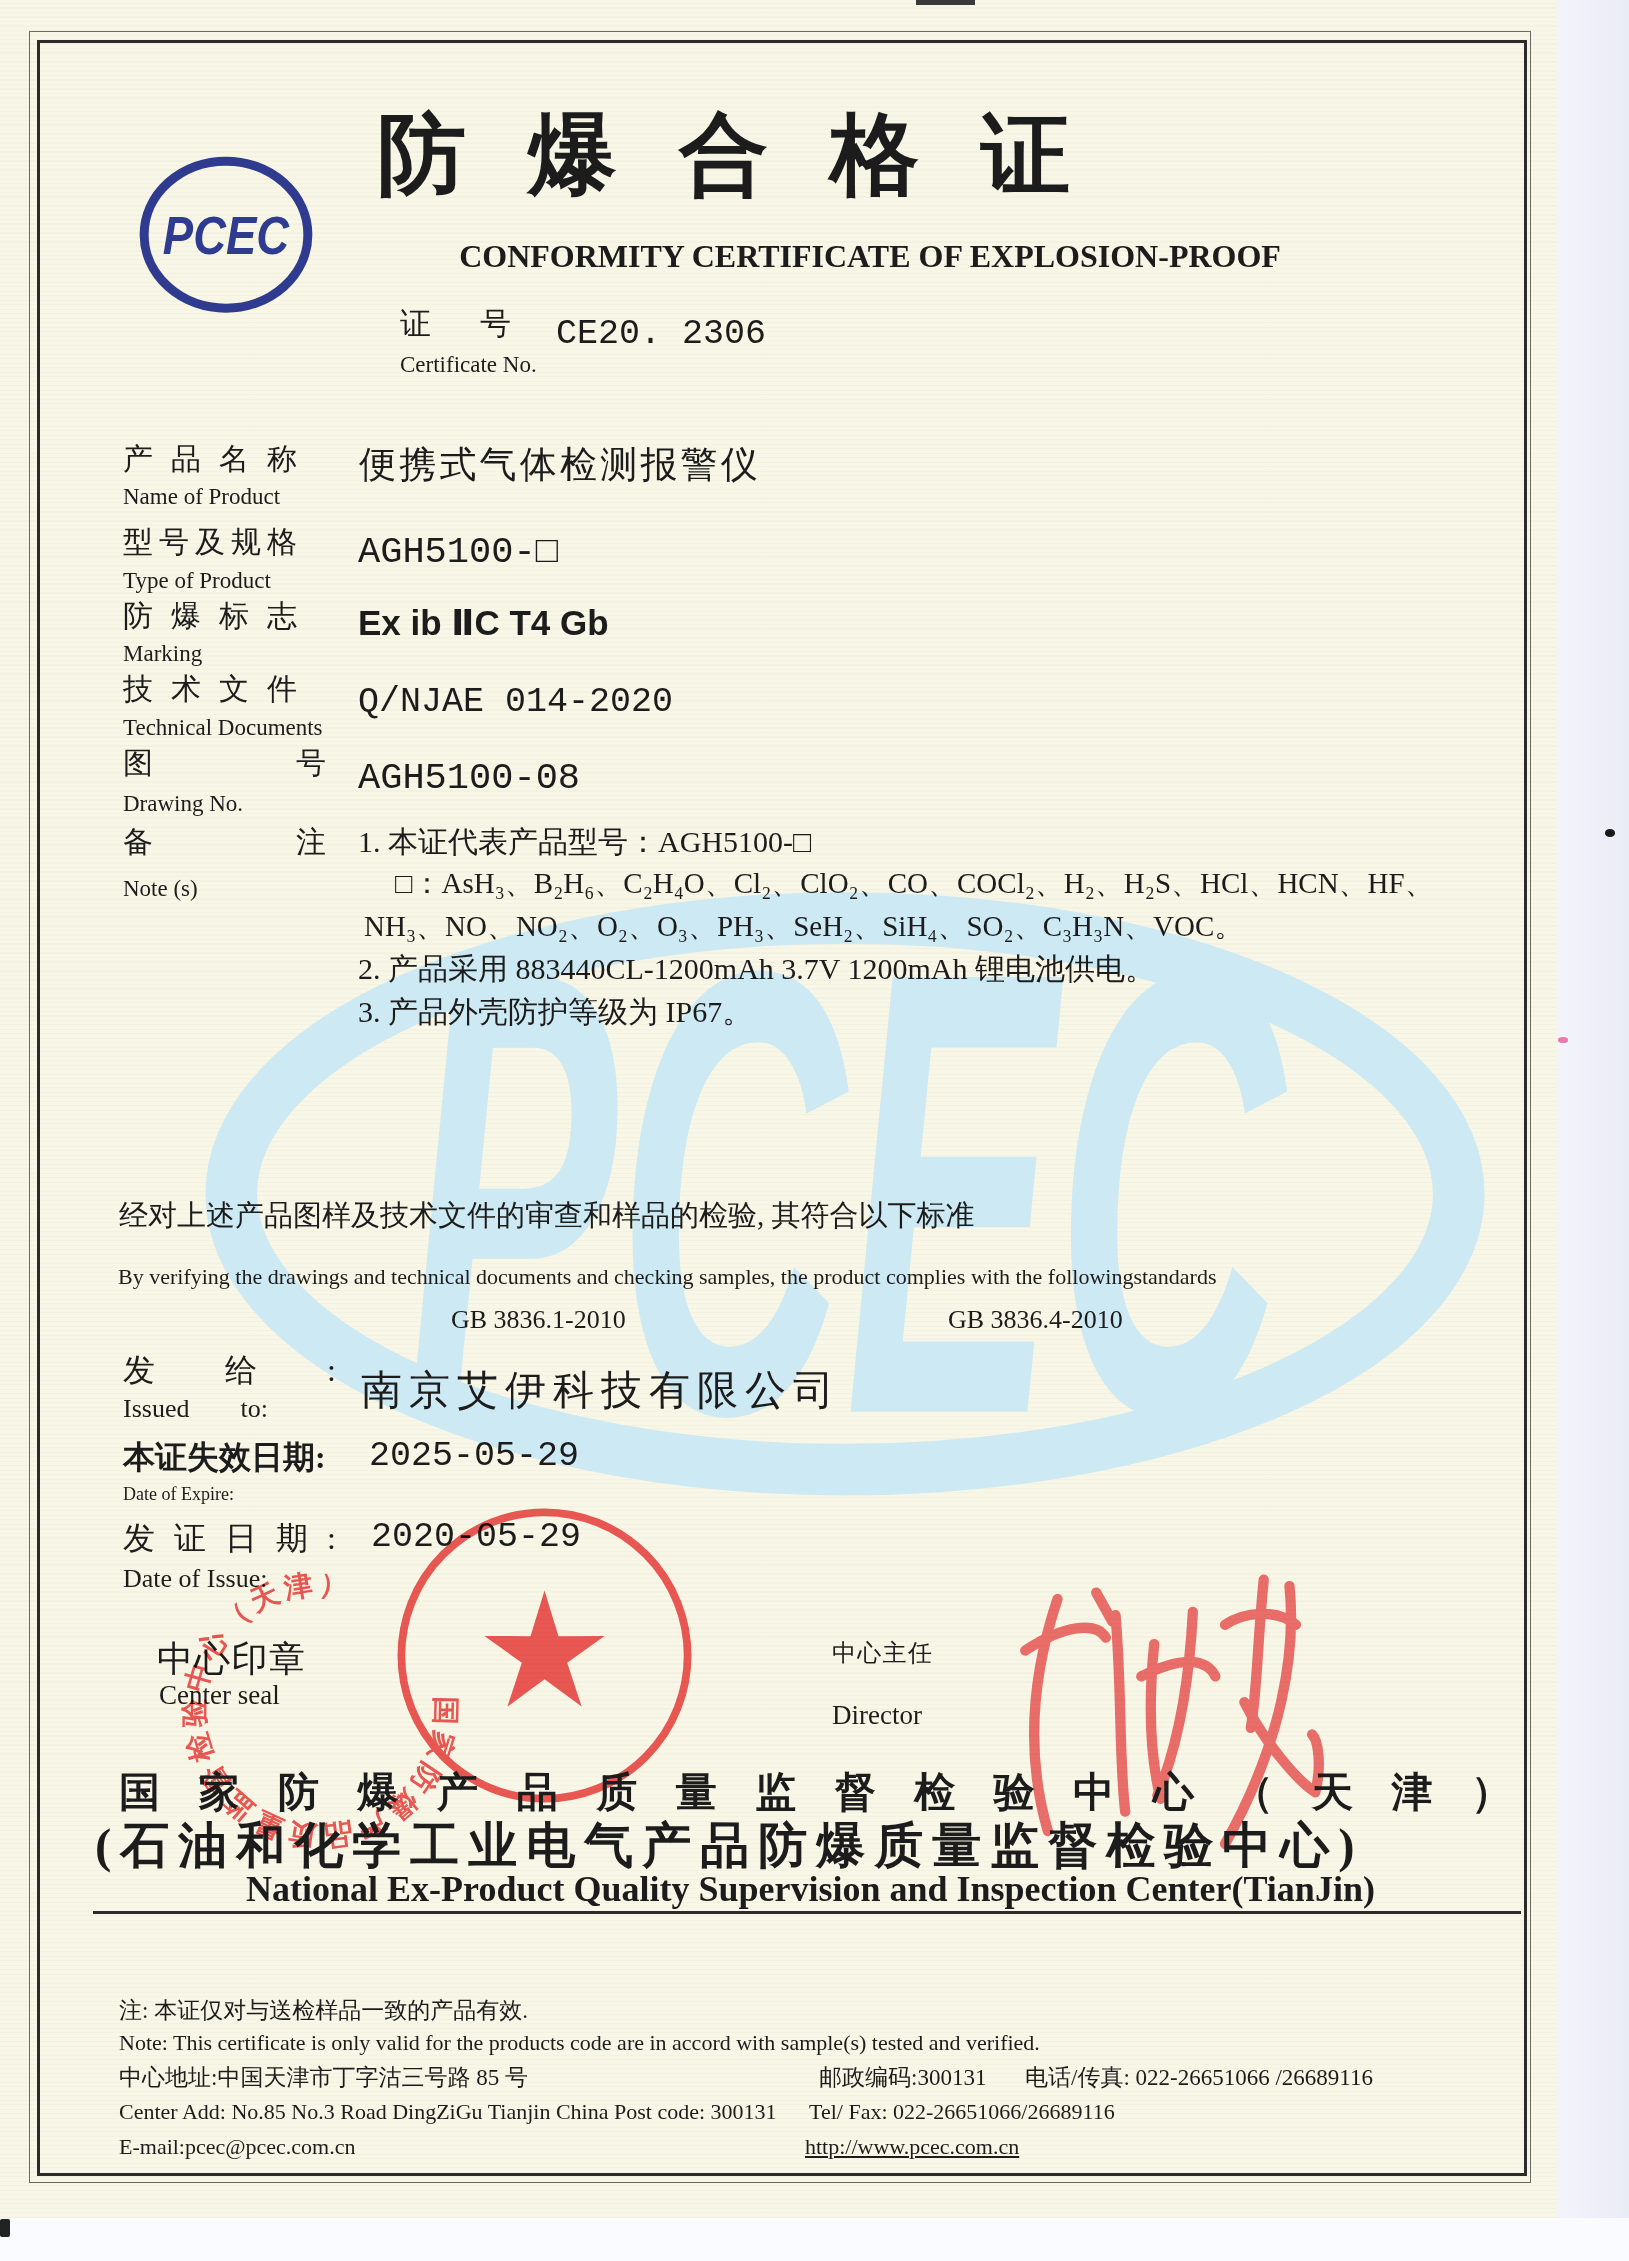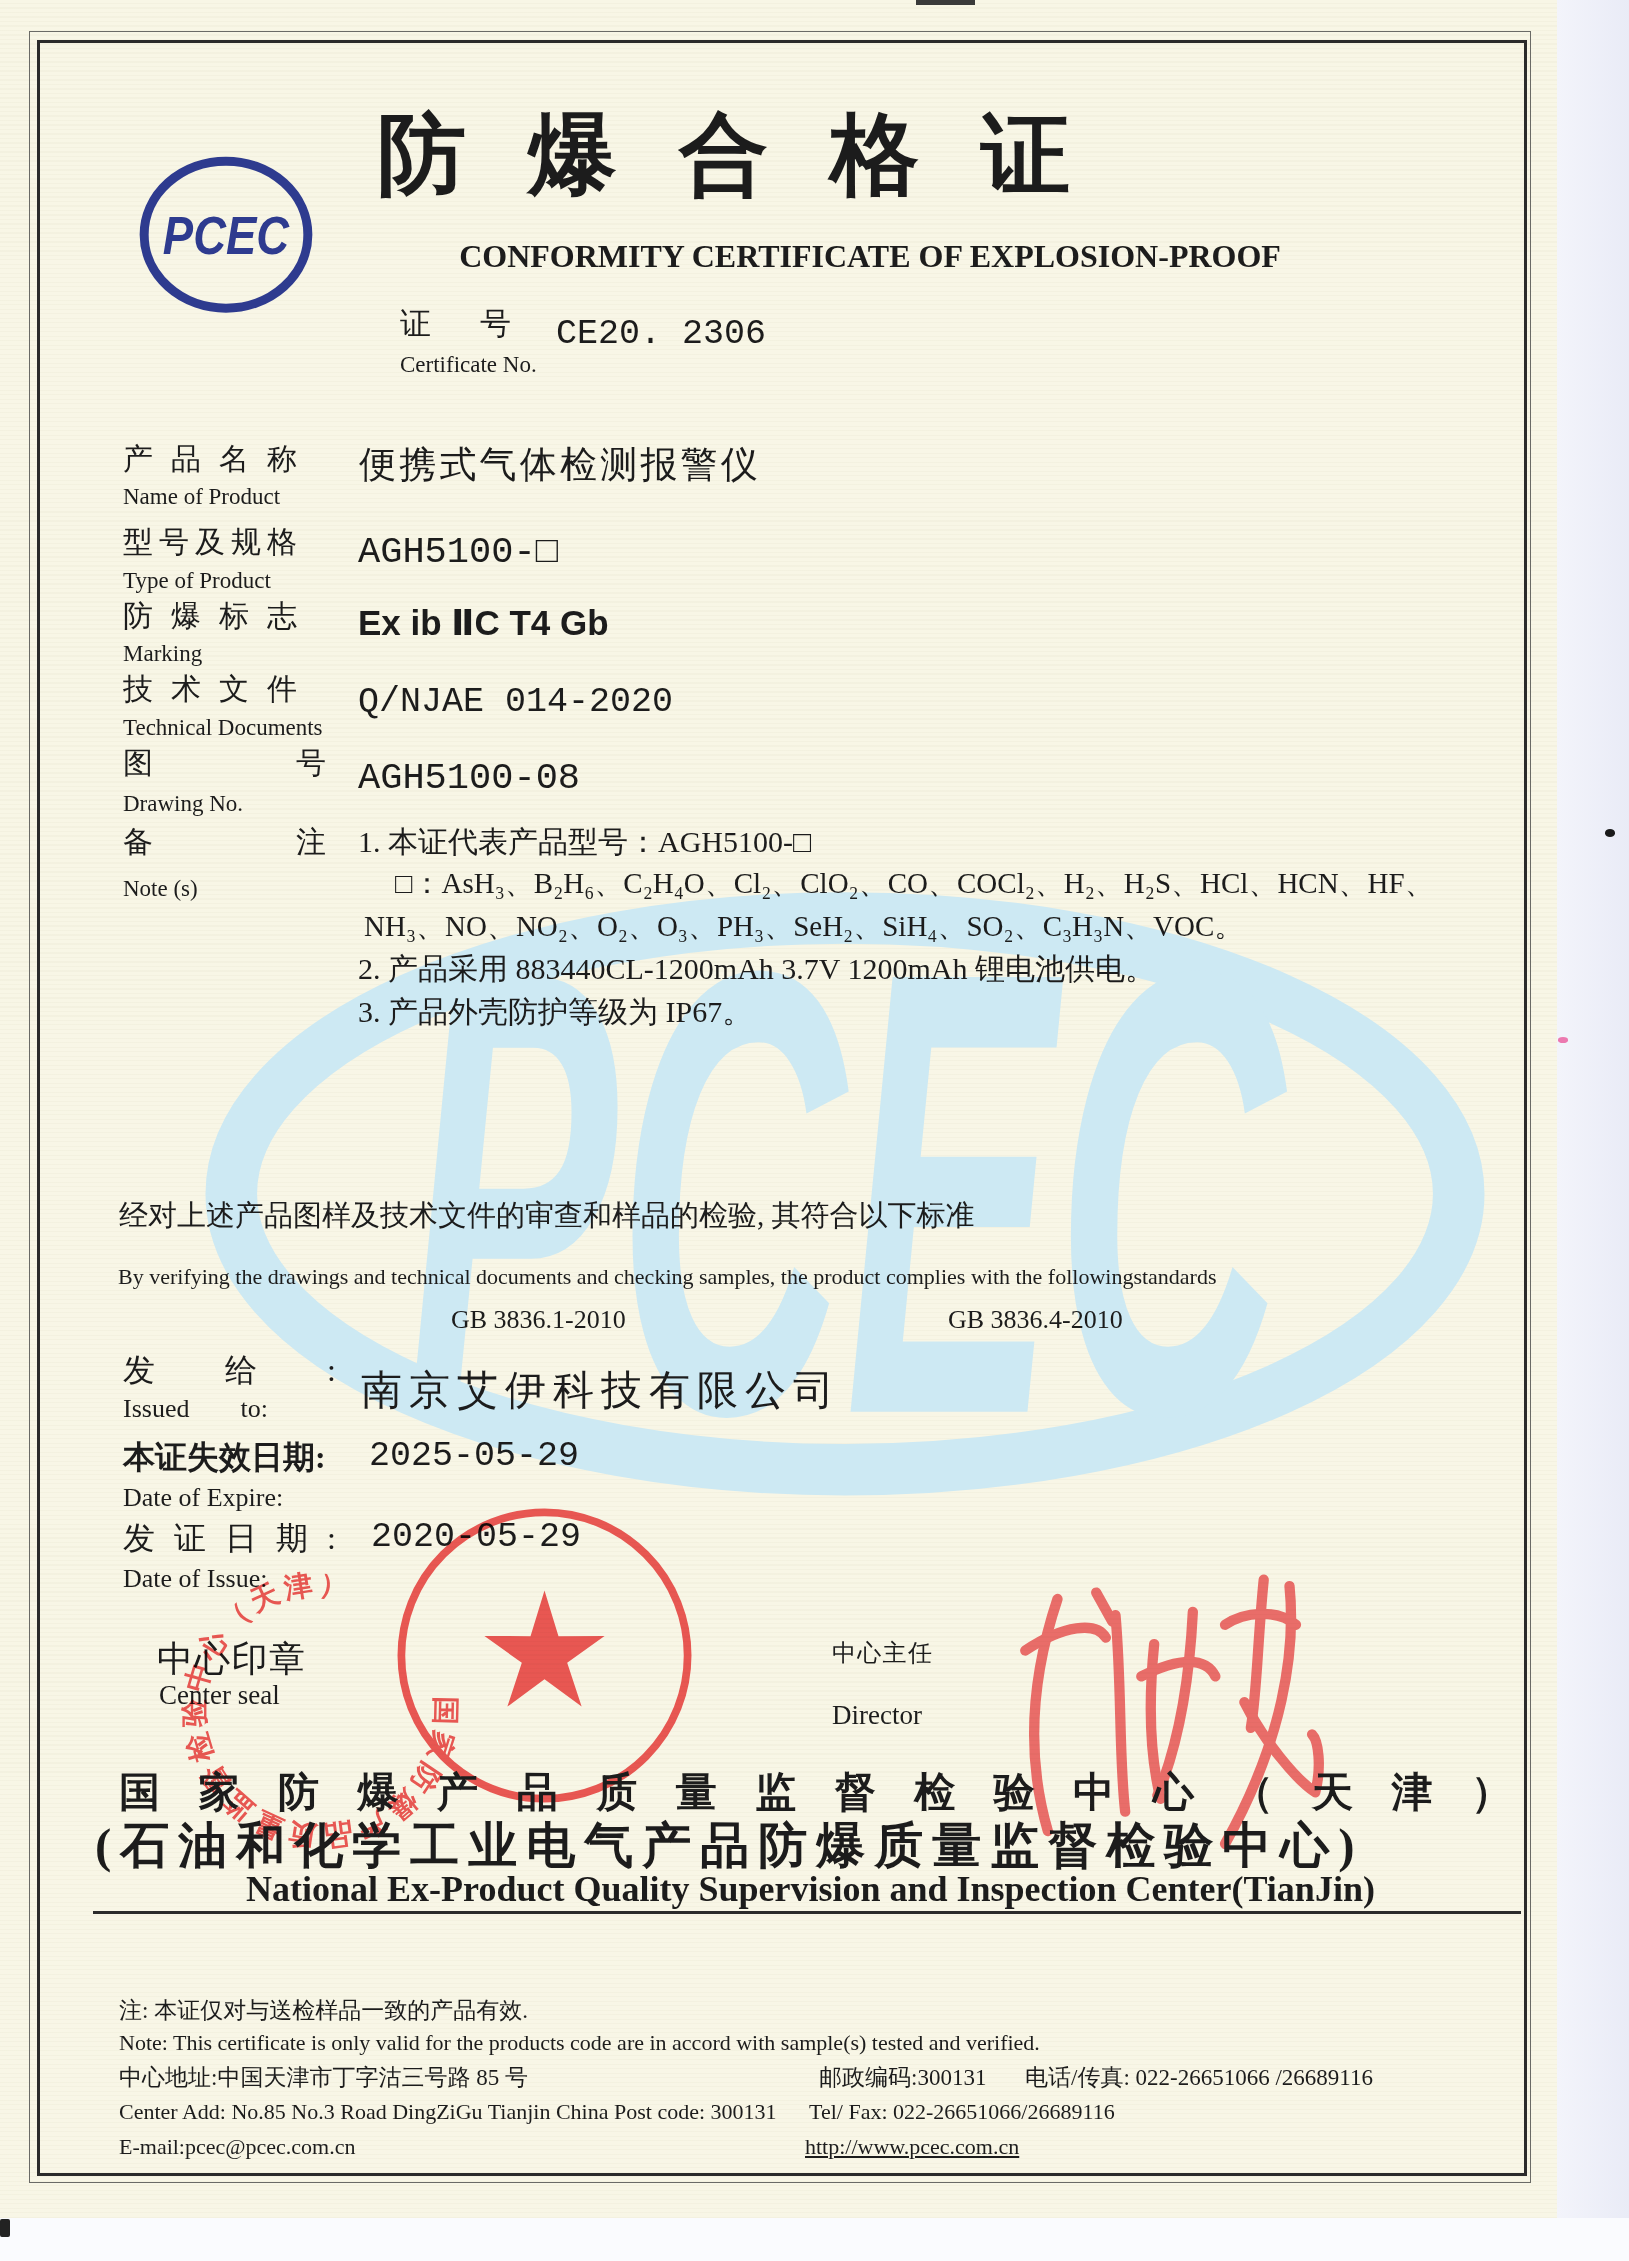--- a/index.html
+++ b/index.html
@@ -84,21 +84,21 @@
   <div class="abs" style="left:119px;top:1201px;font-size:29px;">经对上述产品图样及技术文件的审查和样品的检验, 其符合以下标准</div>
   <div class="abs" style="left:118px;top:1266px;font-size:22px;">By verifying the drawings and technical documents and checking samples, the product complies with the followingstandards</div>
   <div class="abs" style="left:451px;top:1307px;font-size:26px;">GB 3836.1-2010</div>
   <div class="abs" style="left:948px;top:1307px;font-size:26px;">GB 3836.4-2010</div>
 
   <div class="abs jl" style="left:123px;top:1354px;width:213px;font-size:32px;">发给:</div>
   <div class="abs jl" style="left:123px;top:1396px;width:145px;font-size:26px;">Issued to:</div>
   <div class="abs" style="left:361px;top:1370px;font-size:41px;letter-spacing:7px;">南京艾伊科技有限公司</div>
 
   <div class="abs" style="left:123px;top:1441px;font-size:32px;font-weight:bold;">本证失效日期:</div>
-  <div class="abs" style="left:123px;top:1485px;font-size:26px;">Date of Expire:</div>
+  <div class="abs" style="left:123px;top:1485px;font-size:18px;">Date of Expire:</div>
   <div class="abs mono" style="left:369px;top:1439px;font-size:35px;">2025-05-29</div>
 
   <div class="abs jl" style="left:123px;top:1522px;width:213px;font-size:32px;">发证日期:</div>
   <div class="abs" style="left:123px;top:1566px;font-size:26px;">Date of Issue:</div>
   <div class="abs mono" style="left:371px;top:1520px;font-size:35px;">2020-05-29</div>
 
   <div class="abs" style="left:157px;top:1641px;font-size:36px;letter-spacing:1.3px;">中心印章</div>
   <div class="abs" style="left:159px;top:1682px;font-size:27px;">Center seal</div>
   <div class="abs" style="left:832px;top:1641px;font-size:24px;letter-spacing:1.3px;">中心主任</div>
   <div class="abs" style="left:832px;top:1682px;font-size:27px;margin-top:20px;">Director</div>

